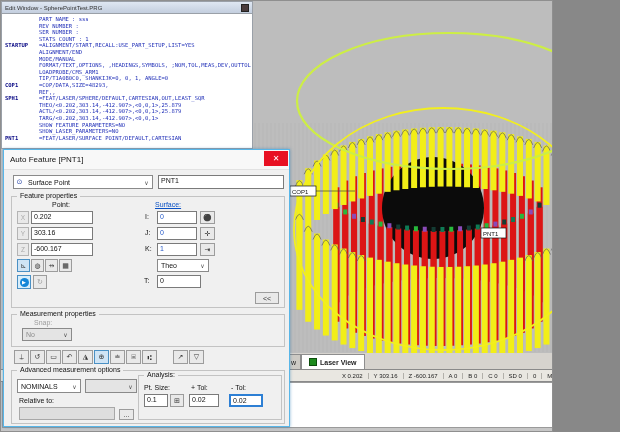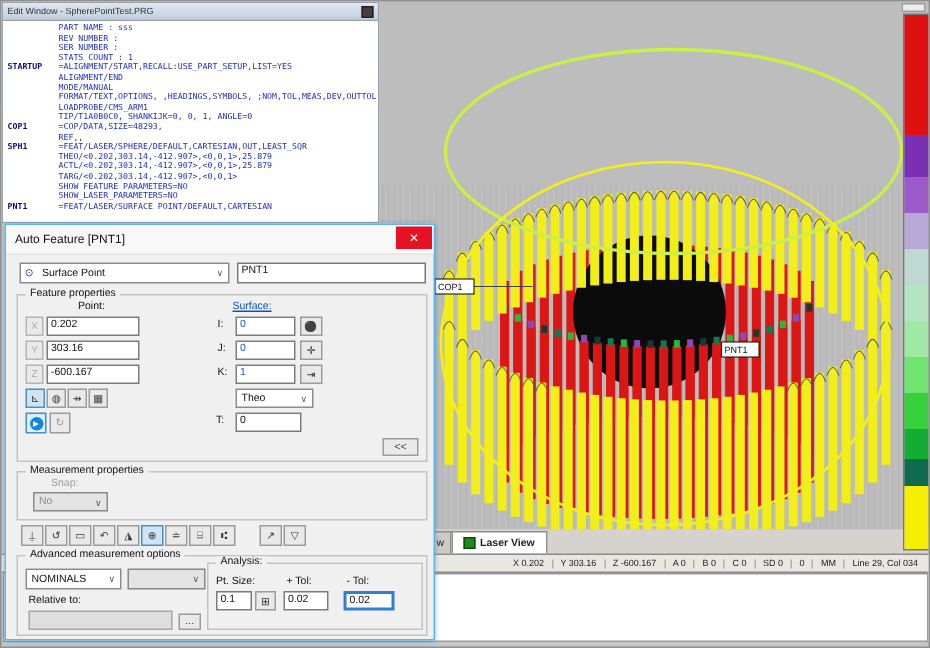--- a/index.html
+++ b/index.html
@@ -1,16 +1,16 @@
 <!DOCTYPE html>
 <html><head>
 <meta charset="utf-8">
 <style>
   html,body{margin:0;padding:0;background:#888;}
-  #app{position:relative;width:620px;height:432px;background:#c6c6c6;overflow:hidden;
+  #app{position:relative;width:553px;height:432px;background:#c6c6c6;overflow:hidden;
        font-family:"Liberation Sans",sans-serif;border:1px solid #8f8f8f;box-sizing:border-box;}
   
   #editwin{position:absolute;left:0;top:0;width:252px;height:148px;background:#fff;
            border:1px solid #9aa0a8;box-sizing:border-box;z-index:3;}
   #edit-title{height:11px;background:linear-gradient(#dfe7f2,#c3cede);display:flex;align-items:center;
               font-size:6px;color:#333;padding:0 3px;border-bottom:1px solid #9aa0a8;}
   #edit-title .t{flex:1;overflow:hidden;white-space:nowrap;}
   #edit-menu-btn{width:6px;height:6px;background:#4a3c3c;border:1px solid #222;}
   #code-area{padding:2px 0 0 3px;font-family:"DejaVu Sans Mono",monospace;font-size:5.5px;
              line-height:6.6px;white-space:nowrap;overflow:hidden;height:133px;}

